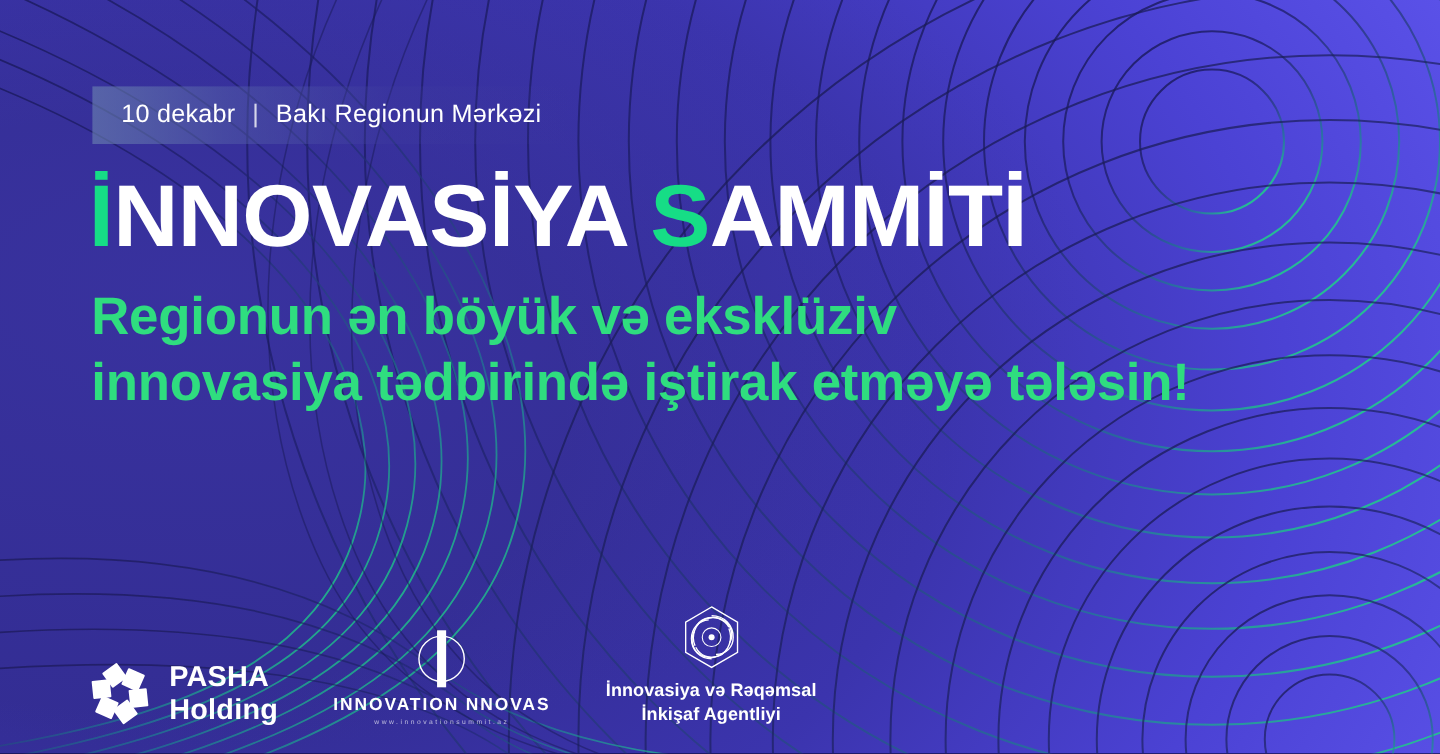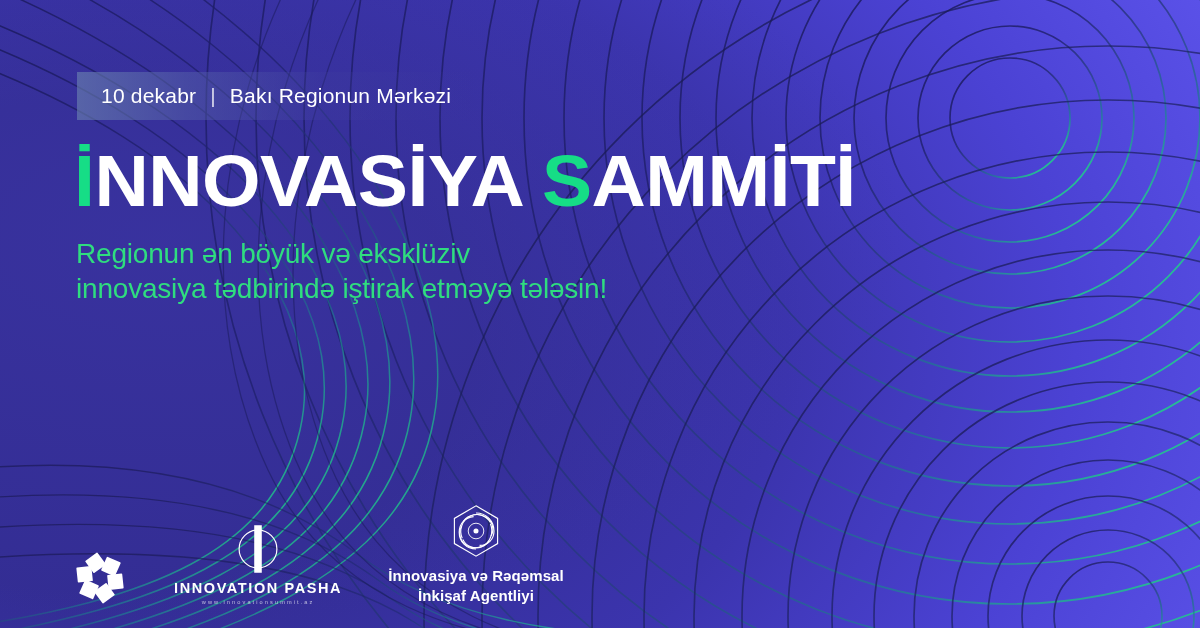--- a/index.html
+++ b/index.html
@@ -62,23 +62,23 @@
     transform-origin: left center;
   }
   .headline .accent { color: #16dd86; }
 
   
   .subtitle {
     position: absolute;
     left: 76px;
     top: 236px;
     margin: 0;
-    font-size: 28px;
+    font-size: 44px;
     line-height: 1.26;
-    font-weight: 400;
+    font-weight: 700;
     color: #2fdd7f;
     white-space: pre-line;
     letter-spacing: -0.2px;
   }
 
   
   .logo-strip {
     position: absolute;
     left: 72px;
     bottom: 22px;
@@ -267,28 +267,32 @@
               </g>
             <g transform="rotate(240)"> 
                 <rect x="6" y="-34" width="27" height="27" rx="1.5" transform="rotate(24 19.5 -20.5)"></rect>
               </g>
             <g transform="rotate(300)"> 
                 <rect x="6" y="-34" width="27" height="27" rx="1.5" transform="rotate(24 19.5 -20.5)"></rect>
               </g>
           </g>
         </g>
       </svg>
+      <span class="pasha-word">
+        <span>PASHA</span>
+        <span>Holding</span>
+      </span>
     </div>
 
     <div class="logo logo-is">
       <svg width="54" height="54" viewBox="0 0 100 100" aria-hidden="true">
         <circle cx="50" cy="50" r="35" fill="none" stroke="#ffffff" stroke-width="2.2"></circle>
         <rect x="43" y="6" width="14" height="88" fill="#ffffff"></rect>
       </svg>
-      <span class="is-word">INNOVATION PASHA</span>
+      <span class="is-word">INNOVATION NNOVAS</span>
       <span class="is-url">www.innovationsummit.az</span>
     </div>
 
     <div class="logo logo-idda">
       <svg width="60" height="60" viewBox="0 0 100 100" aria-hidden="true">
         <g fill="none" stroke="#ffffff" stroke-width="1.9">
           <polygon points="50,8 86,29 86,71 50,92 14,71 14,29"></polygon>
           <path d="M50,20 C68,20 80,34 80,50 C80,64 70,74 56,74"></path>
           <path d="M74,38 C80,52 74,70 60,76 C47,81 34,76 28,64"></path>
           <path d="M72,66 C64,78 46,82 34,74 C23,67 20,53 26,42"></path>

